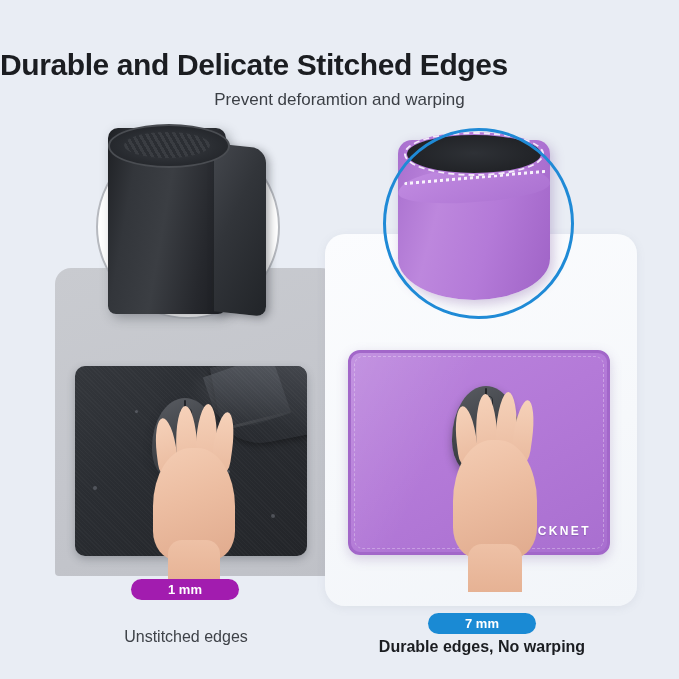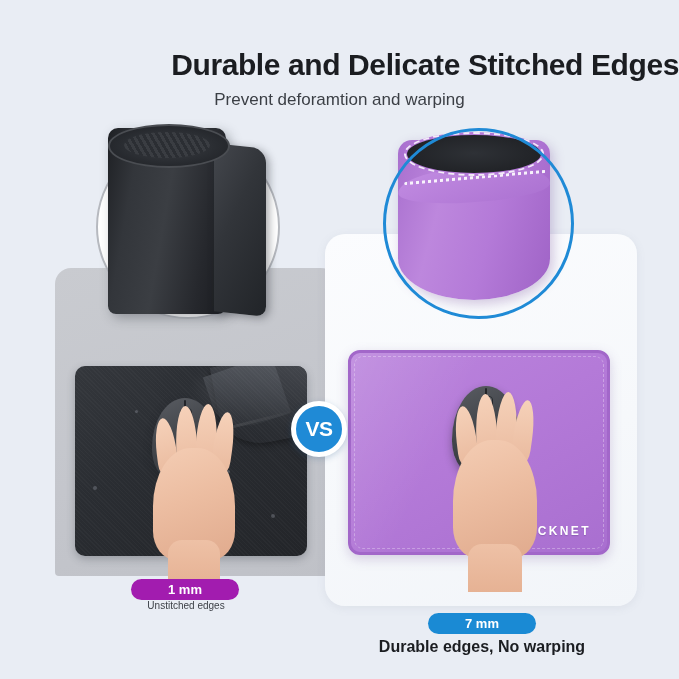--- a/index.html
+++ b/index.html
@@ -7,21 +7,21 @@
     width:679px;height:679px;
     background:#e9edf4;
     font-family:"Liberation Sans", sans-serif;
     overflow:hidden;
   }
   .stage{position:relative;width:679px;height:679px;}
 
   
   .title{
     position:absolute;left:0;top:48px;width:679px;
-    text-align:right;
+    text-align:left;
     font-size:30px;font-weight:bold;
     color:#1b1d21;letter-spacing:-0.4px;
   }
   .subtitle{
     position:absolute;left:0;top:90px;width:679px;
     text-align:center;
     font-size:17px;font-weight:normal;
     color:#3b3f45;
   }
 
@@ -222,22 +222,22 @@
     position:absolute;height:21px;line-height:21px;
     border-radius:11px;text-align:center;
     color:#ffffff;font-size:13px;font-weight:bold;
   }
   .badge-gray{left:131px;top:579px;width:108px;background:#a21caf;}
   .badge-blue{left:428px;top:613px;width:108px;background:#1a8ad4;}
   .caption{
     position:absolute;text-align:center;
   }
   .caption-left{
-    left:55px;top:600px;width:262px;
-    font-size:10px;color:#3e4248;
+    left:55px;top:628px;width:262px;
+    font-size:16px;color:#3e4248;
   }
   .caption-right{
     left:330px;top:638px;width:304px;
     font-size:16px;font-weight:bold;color:#1b1d21;
   }
 </style>
 </head>
 <body>
 
 <div class="stage">
@@ -296,21 +296,20 @@
     <div class="wrist" style="left:468px;top:544px;width:54px;height:48px;"></div>
   </div>
 
   <div class="roll-purple"></div>
   <div class="roll-purple-band"></div>
   <div class="roll-purple-band-stitch"></div>
   <div class="roll-purple-top"></div>
   <div class="roll-purple-stitch"></div>
   <div class="inset inset-right"></div>
 
-  <div class="vs">VS</div>
 
   <div class="badge badge-gray">1 mm</div>
   <div class="caption caption-left">Unstitched edges</div>
 
   <div class="badge badge-blue">7 mm</div>
   <div class="caption caption-right">Durable edges, No warping</div>
 
 </div>
 
 </body></html>

